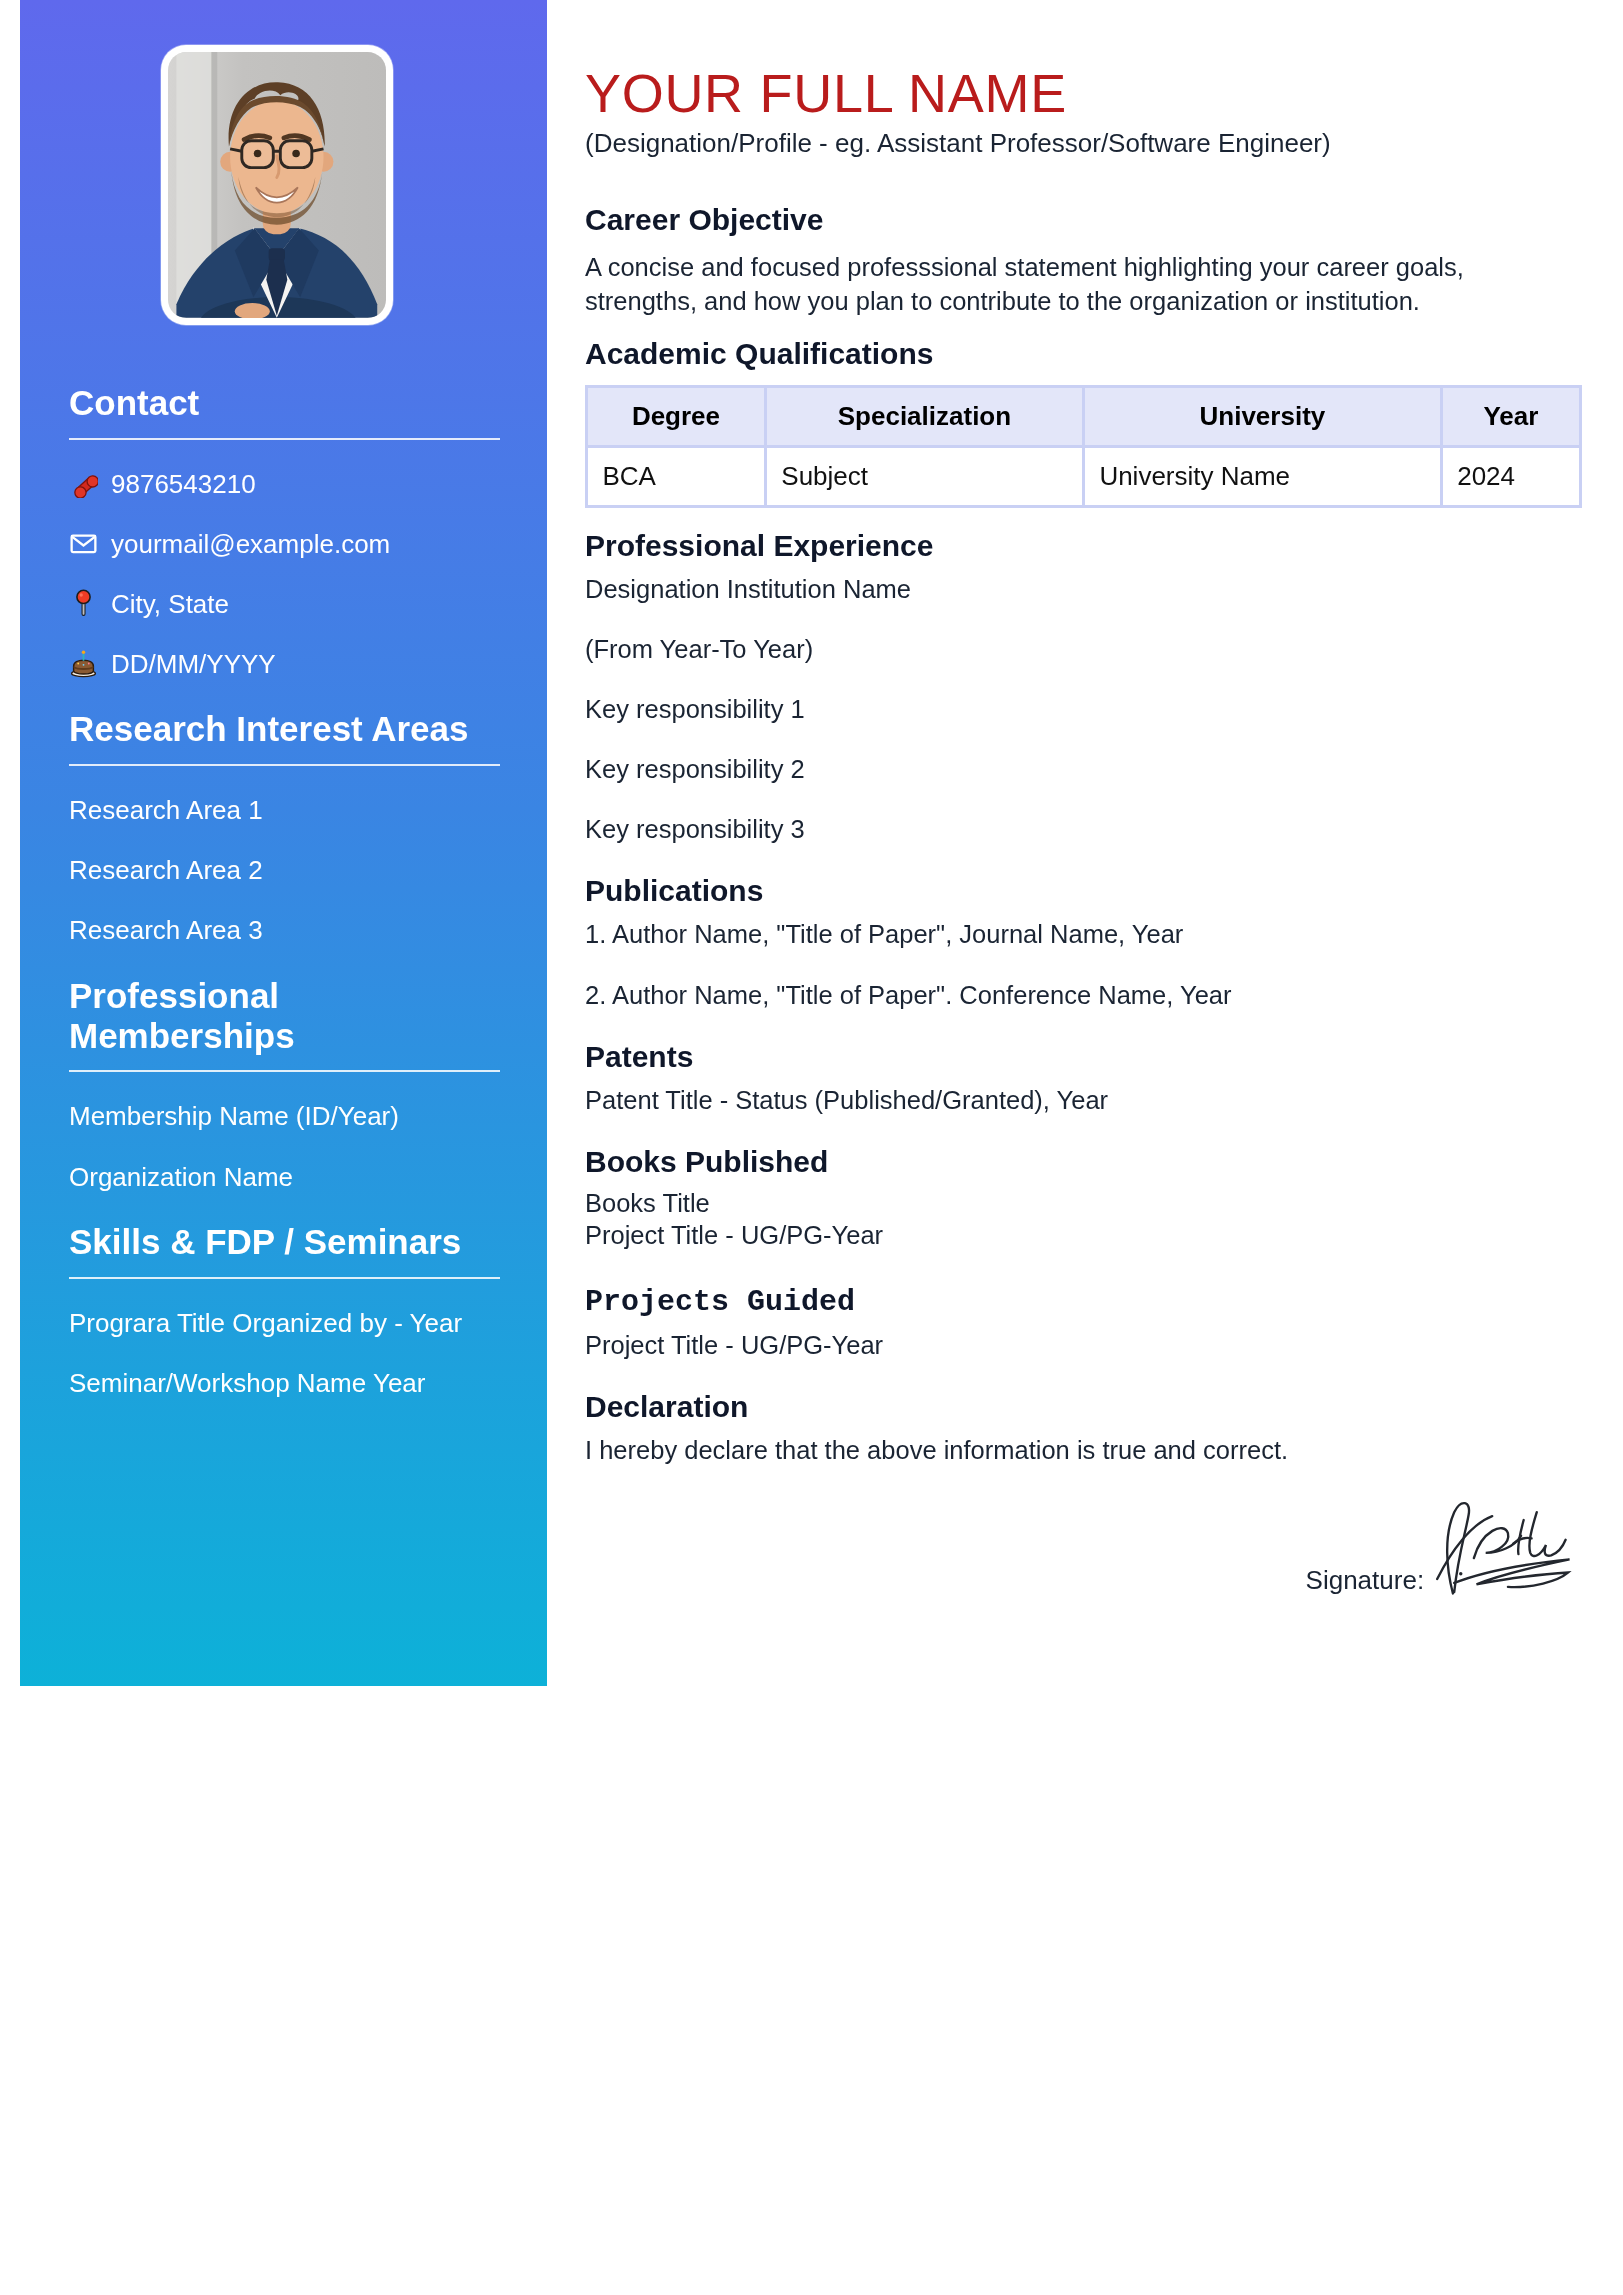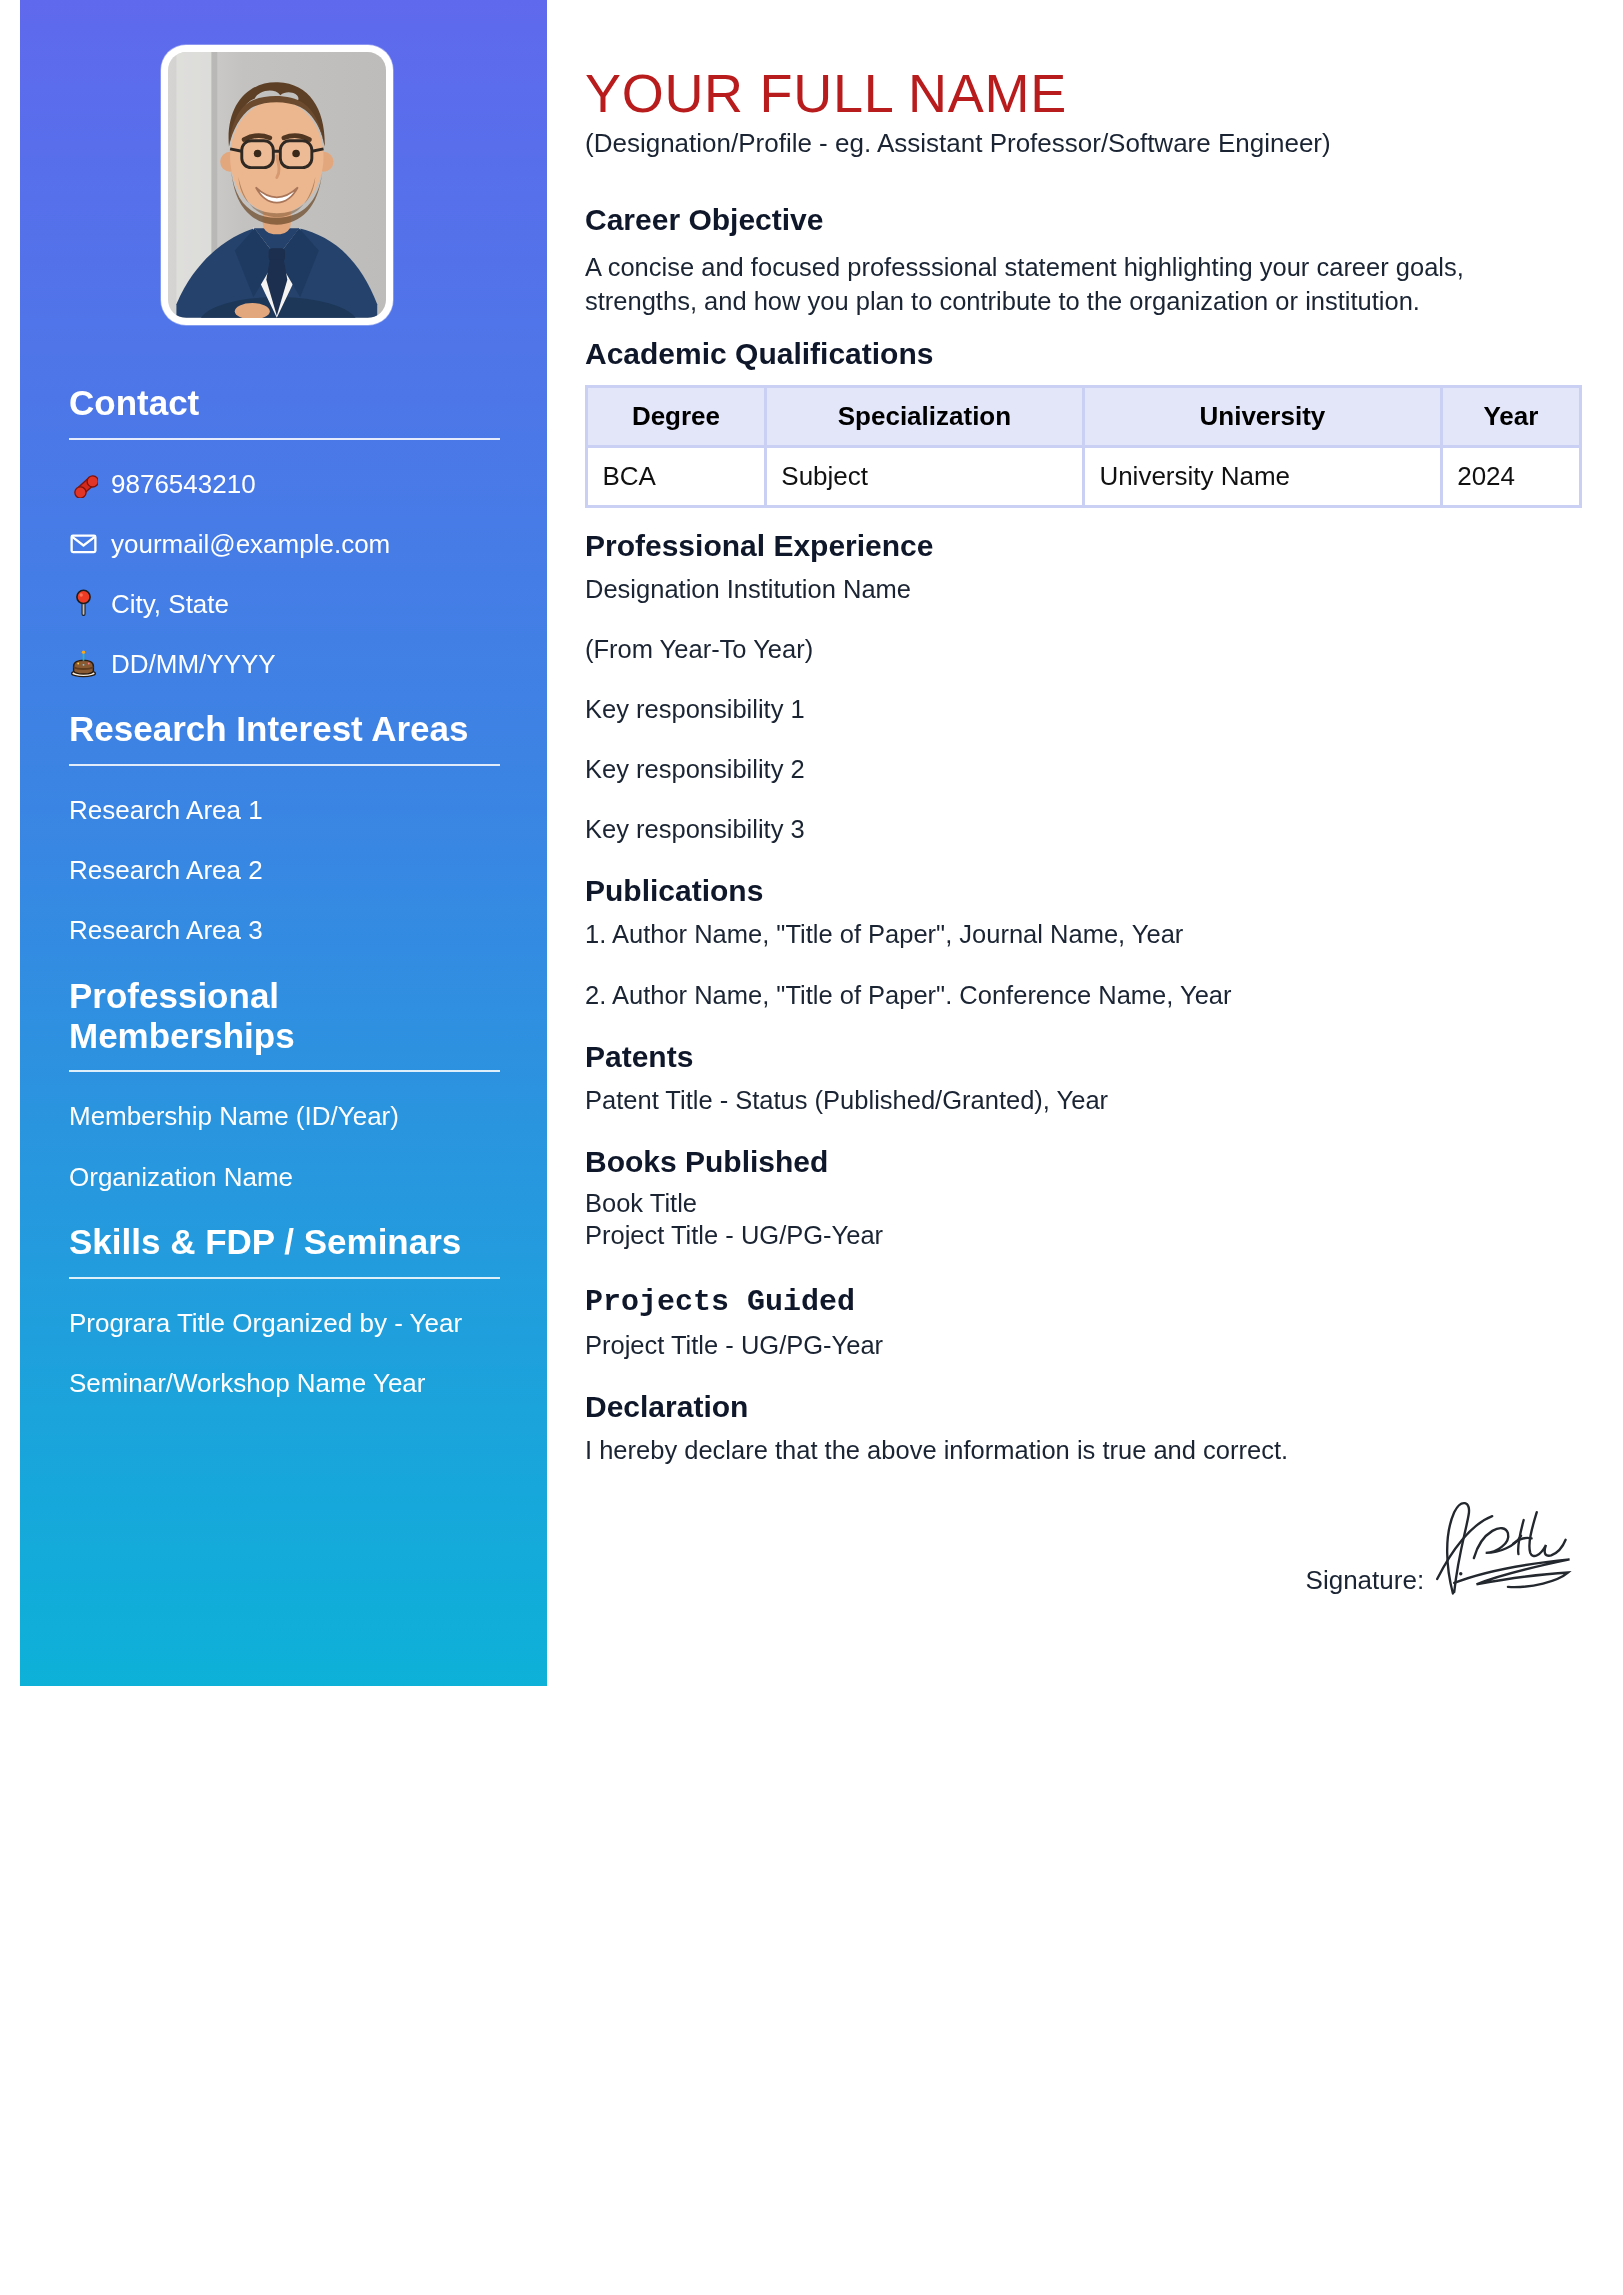--- a/index.html
+++ b/index.html
@@ -231,21 +231,21 @@
 
     <div class="m-h" style="margin-top:5.2px">Publications</div>
     <div class="line-item">1. Author Name, "Title of Paper", Journal Name, Year</div>
     <div class="line-item">2. Author Name, "Title of Paper". Conference Name, Year</div>
 
     <div class="m-h" style="margin-top:5.2px">Patents</div>
     <div class="line-item">Patent Title - Status (Published/Granted), Year</div>
 
     <div class="m-h" style="margin-top:3.9px">Books Published</div>
     <div class="tight-lines mt14">
-      <div>Book Title</div>
+      <div>Books Title</div>
       <div>Project Title - UG/PG-Year</div>
     </div>
 
     <div class="m-h mt50">Projects Guided</div>
     <div class="line-item">Project Title - UG/PG-Year</div>
 
     <div class="m-h" style="margin-top:3.9px">Declaration</div>
     <div class="line-item">I hereby declare that the above information is true and correct.</div>
 
     <div class="sig-row">

